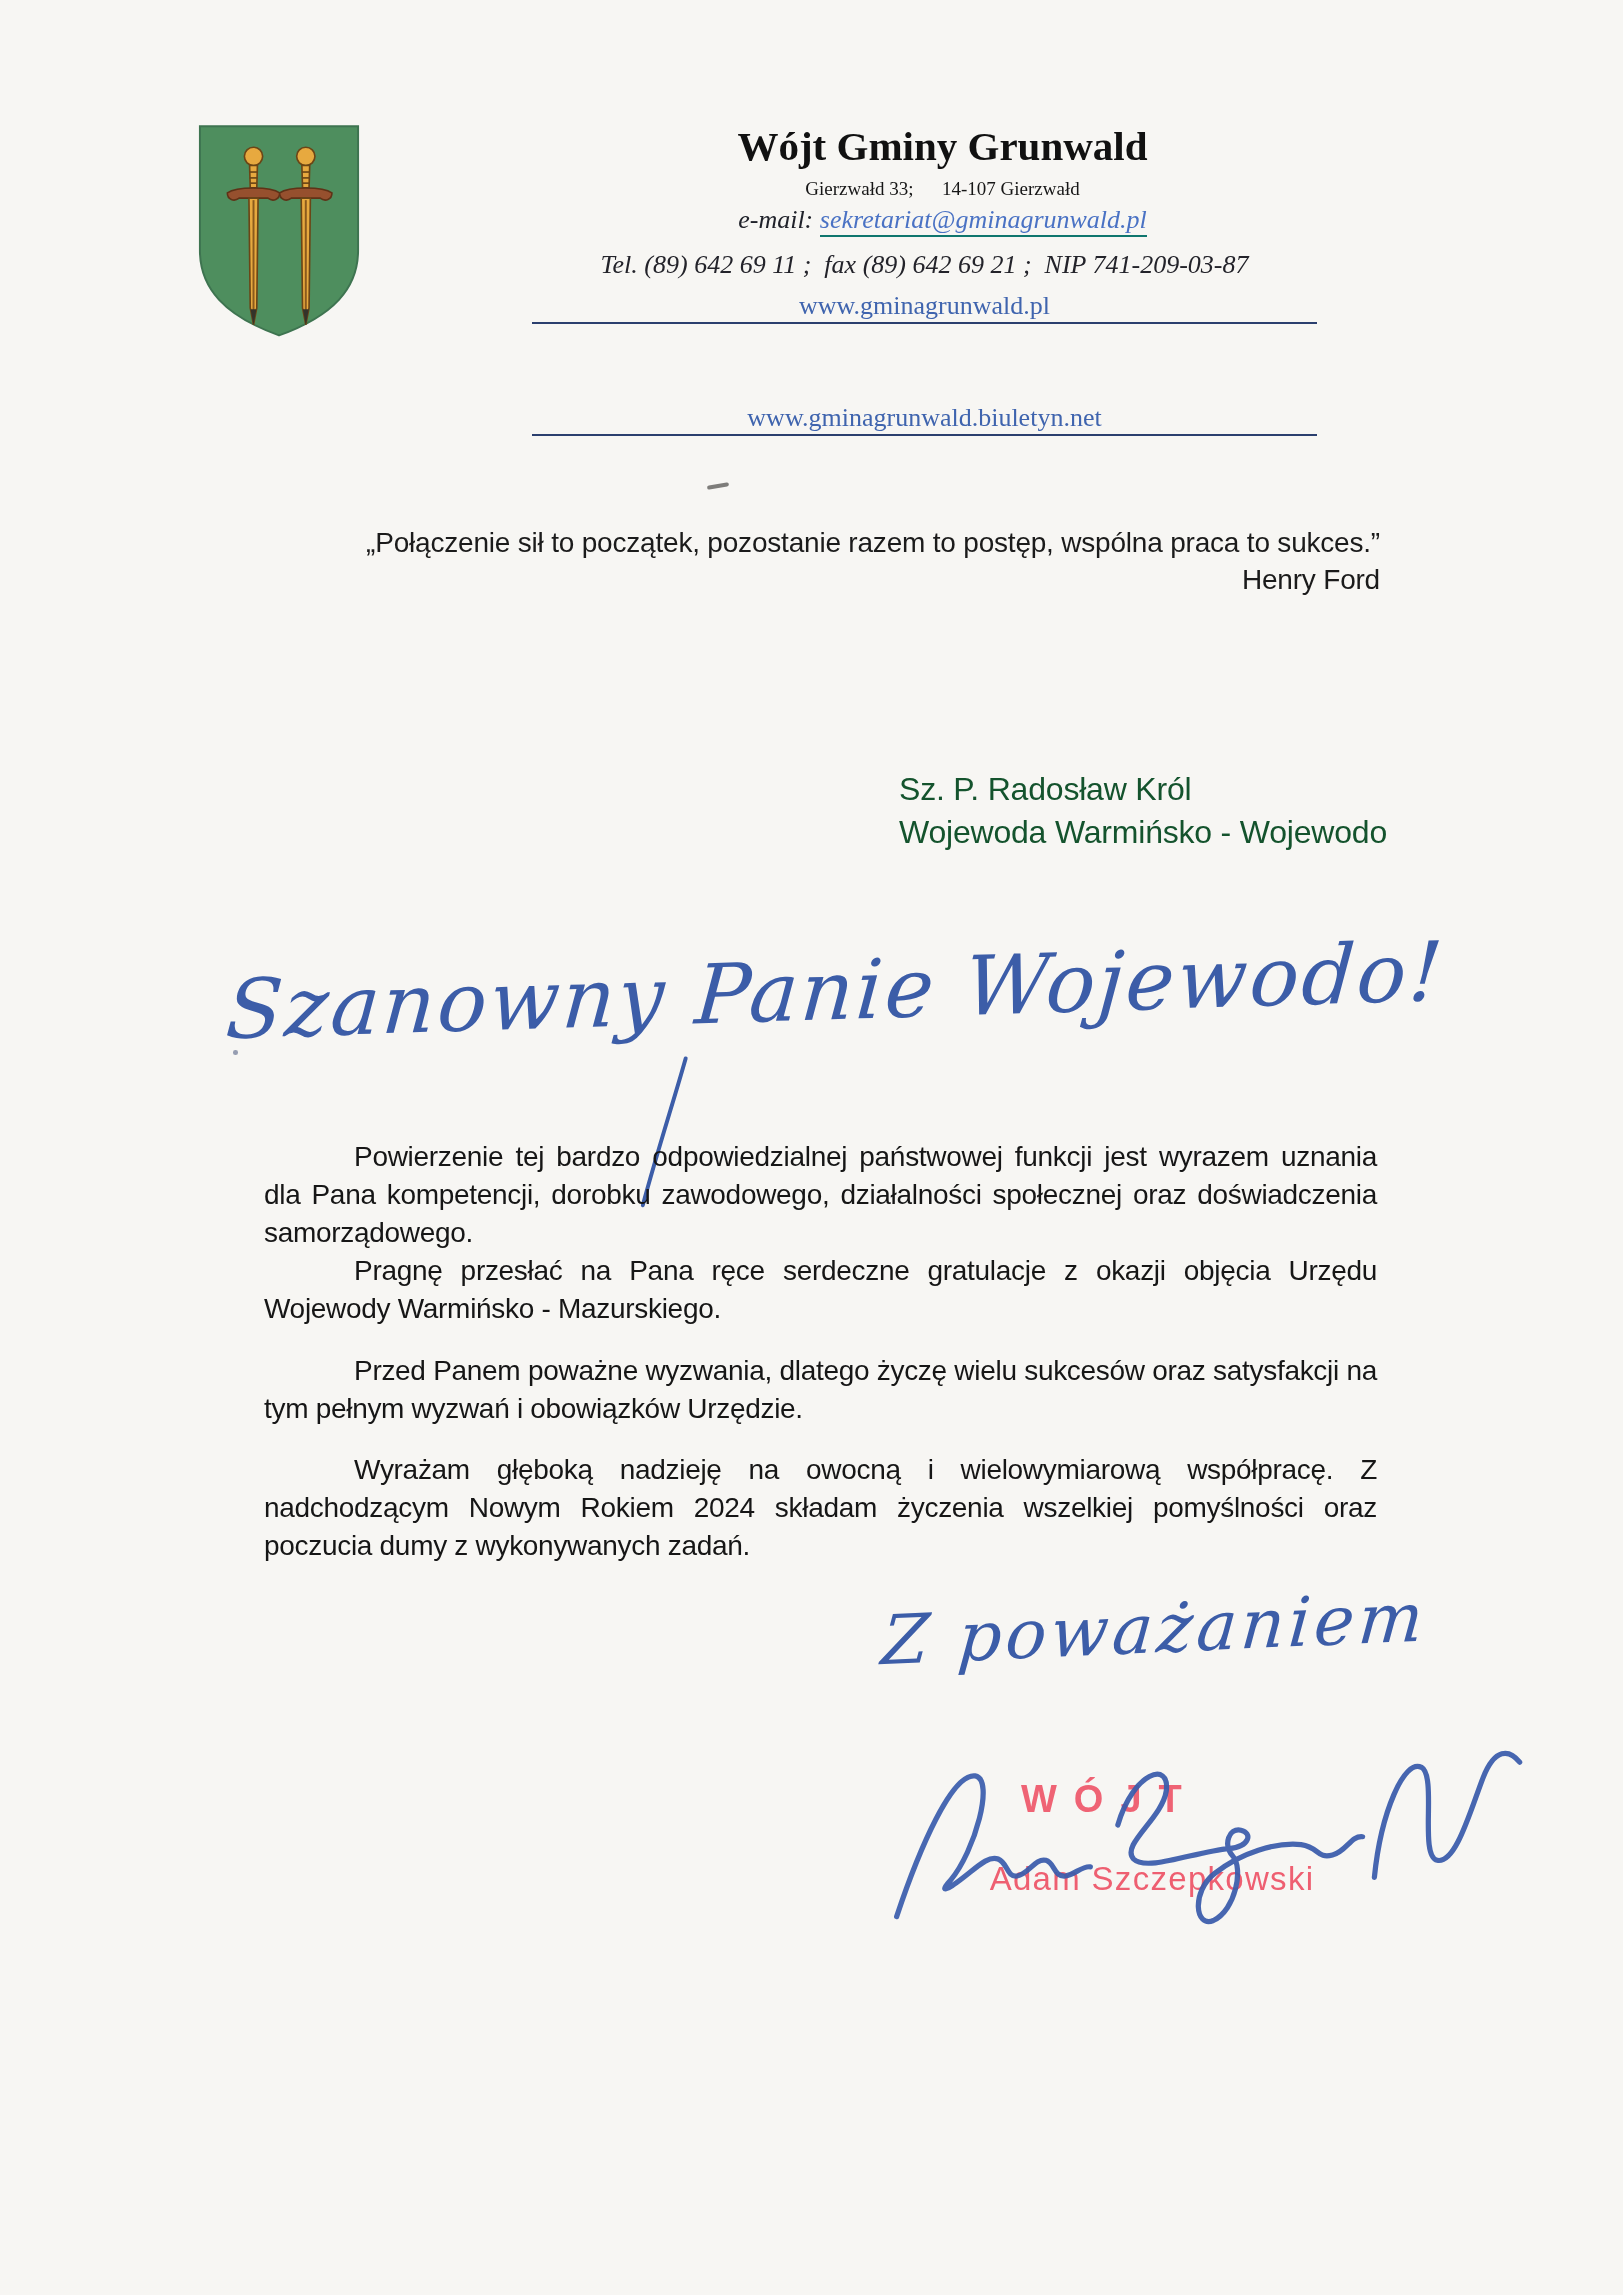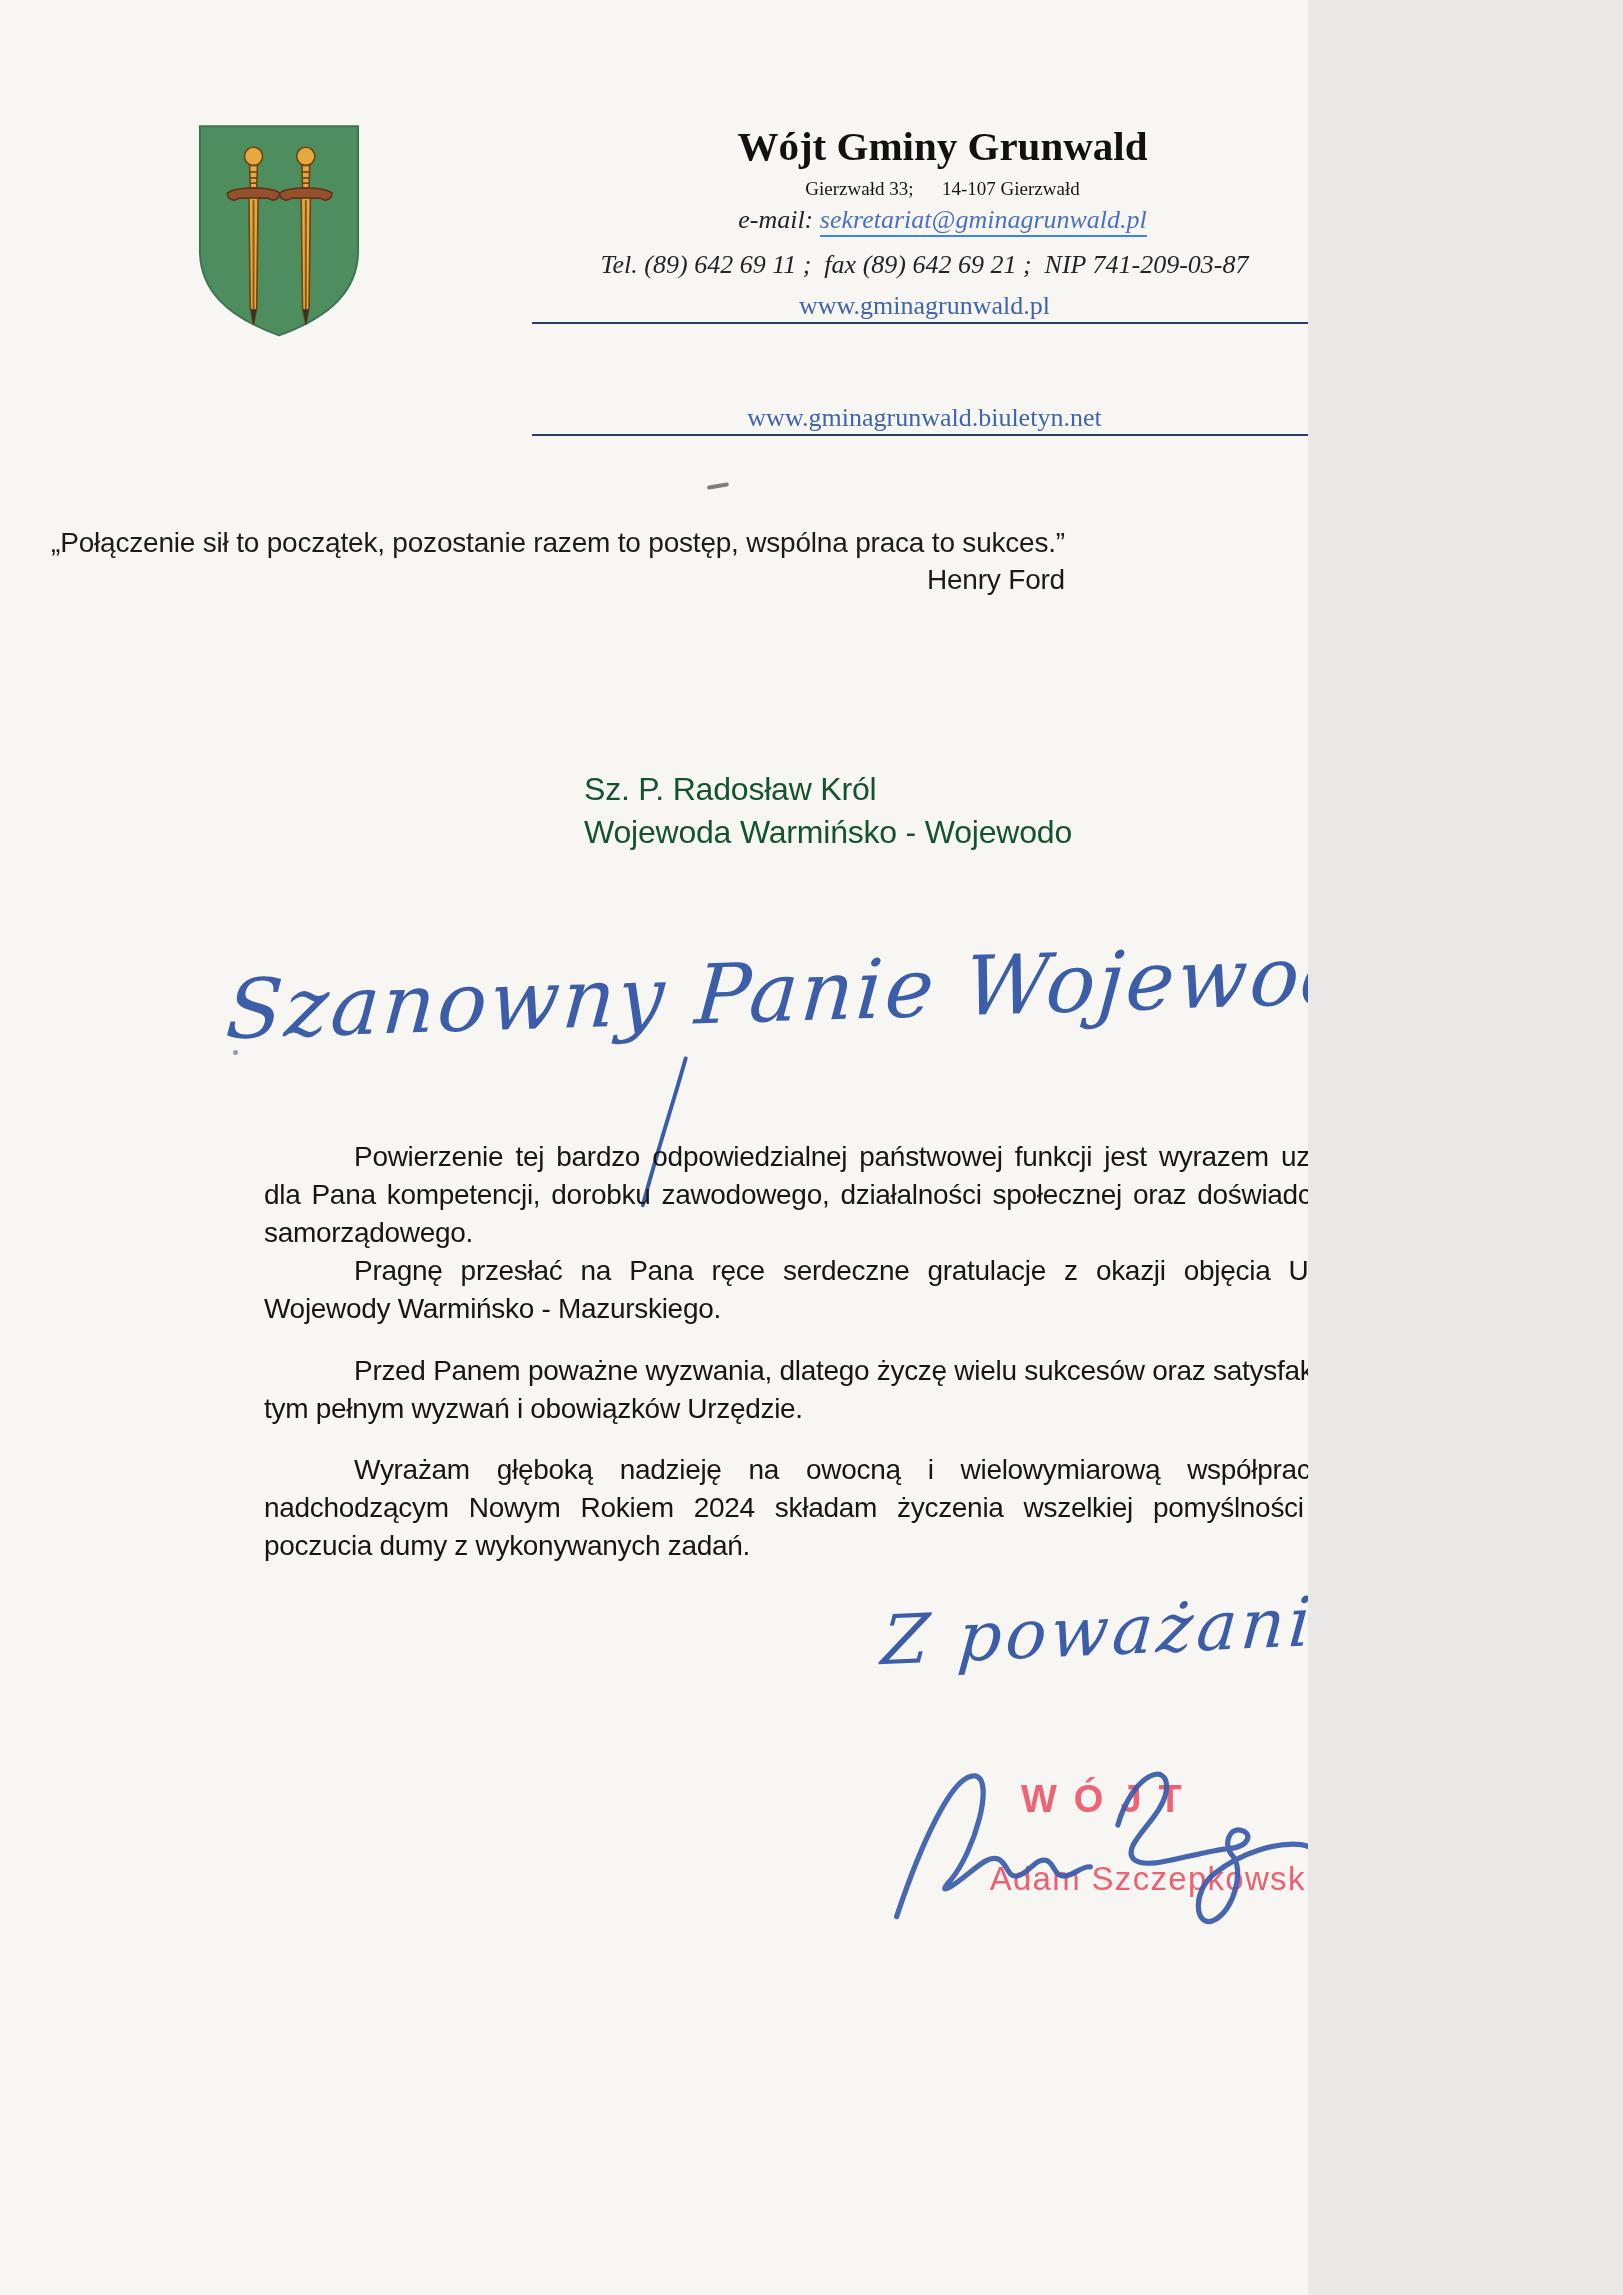--- a/index.html
+++ b/index.html
@@ -3,21 +3,21 @@
 <meta charset="utf-8">
 <style>
   * { box-sizing: border-box; margin: 0; padding: 0; }
   html, body { width: 1623px; height: 2295px; }
   body {
     font-family: "Liberation Sans", sans-serif;
     background: #e9e8e6;
   }
   .page {
     position: relative;
-    width: 1308px;
+    width: 1623px;
     height: 2295px;
     background: #f7f6f3;
     overflow: hidden;
     color: #1c1c1c;
   }
 
   
   .coat-of-arms {
     position: absolute;
     left: 196px; top: 122px;
@@ -46,21 +46,21 @@
   .email-line {
     margin-top: 5.2px;
     font-family: "Liberation Serif", serif;
     font-style: italic;
     font-size: 26px;
     color: #20222a;
   }
   .email-link {
     color: #4a72c4;
     text-decoration: none;
-    border-bottom: 2px solid #3b82f6;
+    border-bottom: 2px solid #0f766e;
     padding-bottom: 1.3px;
   }
   .contact-block {
     position: absolute;
     left: 532px; top: 250px;
     width: 785px;
     text-align: center;
   }
   .tel-line {
     font-family: "Liberation Serif", serif;

